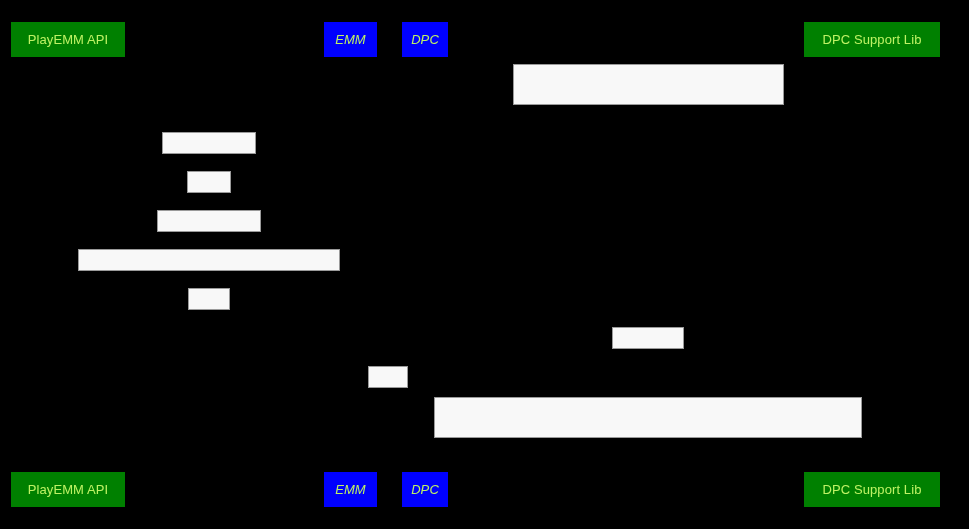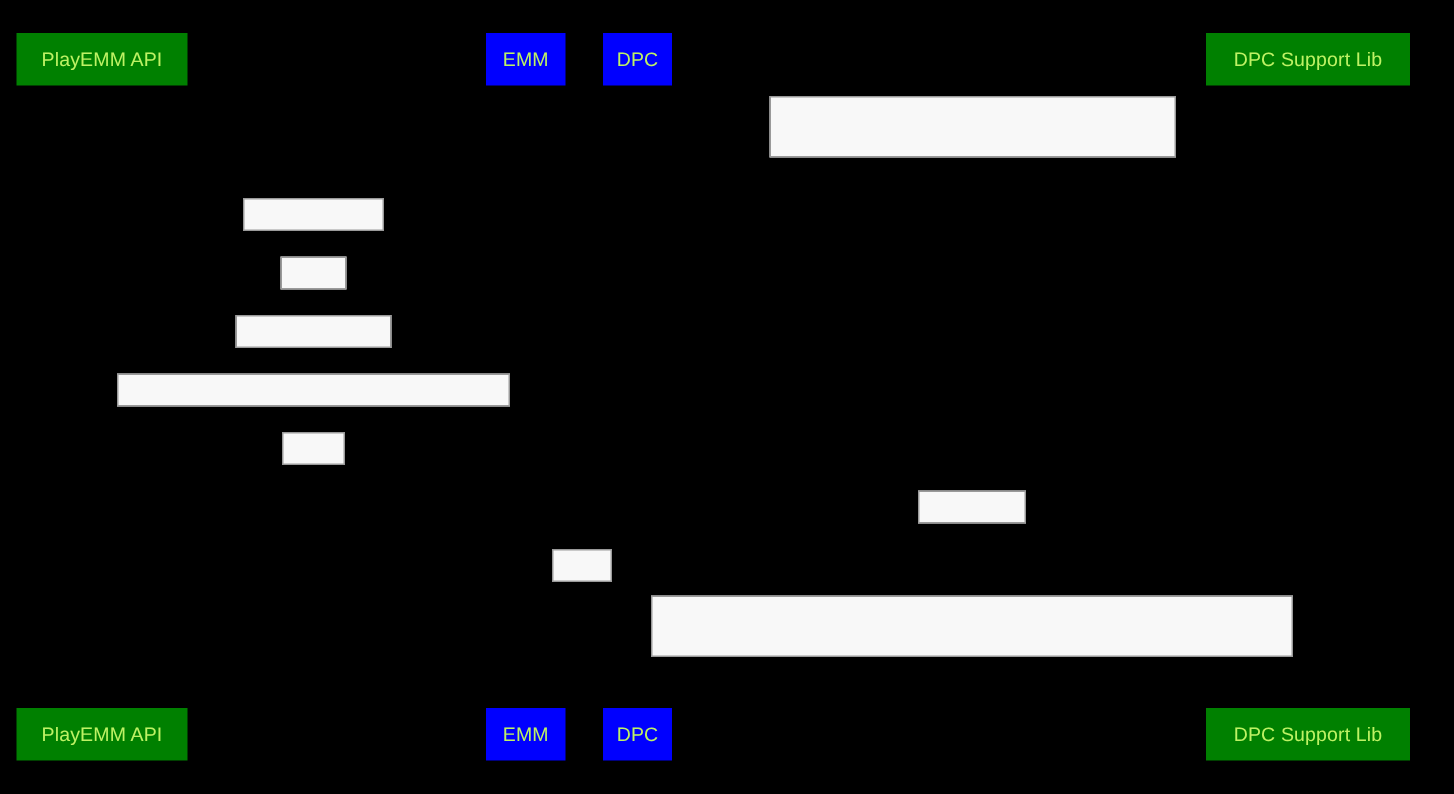--- a/index.html
+++ b/index.html
@@ -31,21 +31,21 @@
     align-items: center;
     justify-content: center;
     color: #bef264;
     font-size: 13px;
     line-height: 1;
     letter-spacing: 0.1px;
     white-space: nowrap;
     overflow: hidden;
   }
   .participant.green { background: #008000; }
-  .participant.blue  { background: #0000ff; }
+  .participant.blue  { background: #0000ff; font-style: italic; }
 
   
   .lifeline {
     position: absolute;
     width: 1px;
     background: #000000;
   }
 
   
   .arrow {

